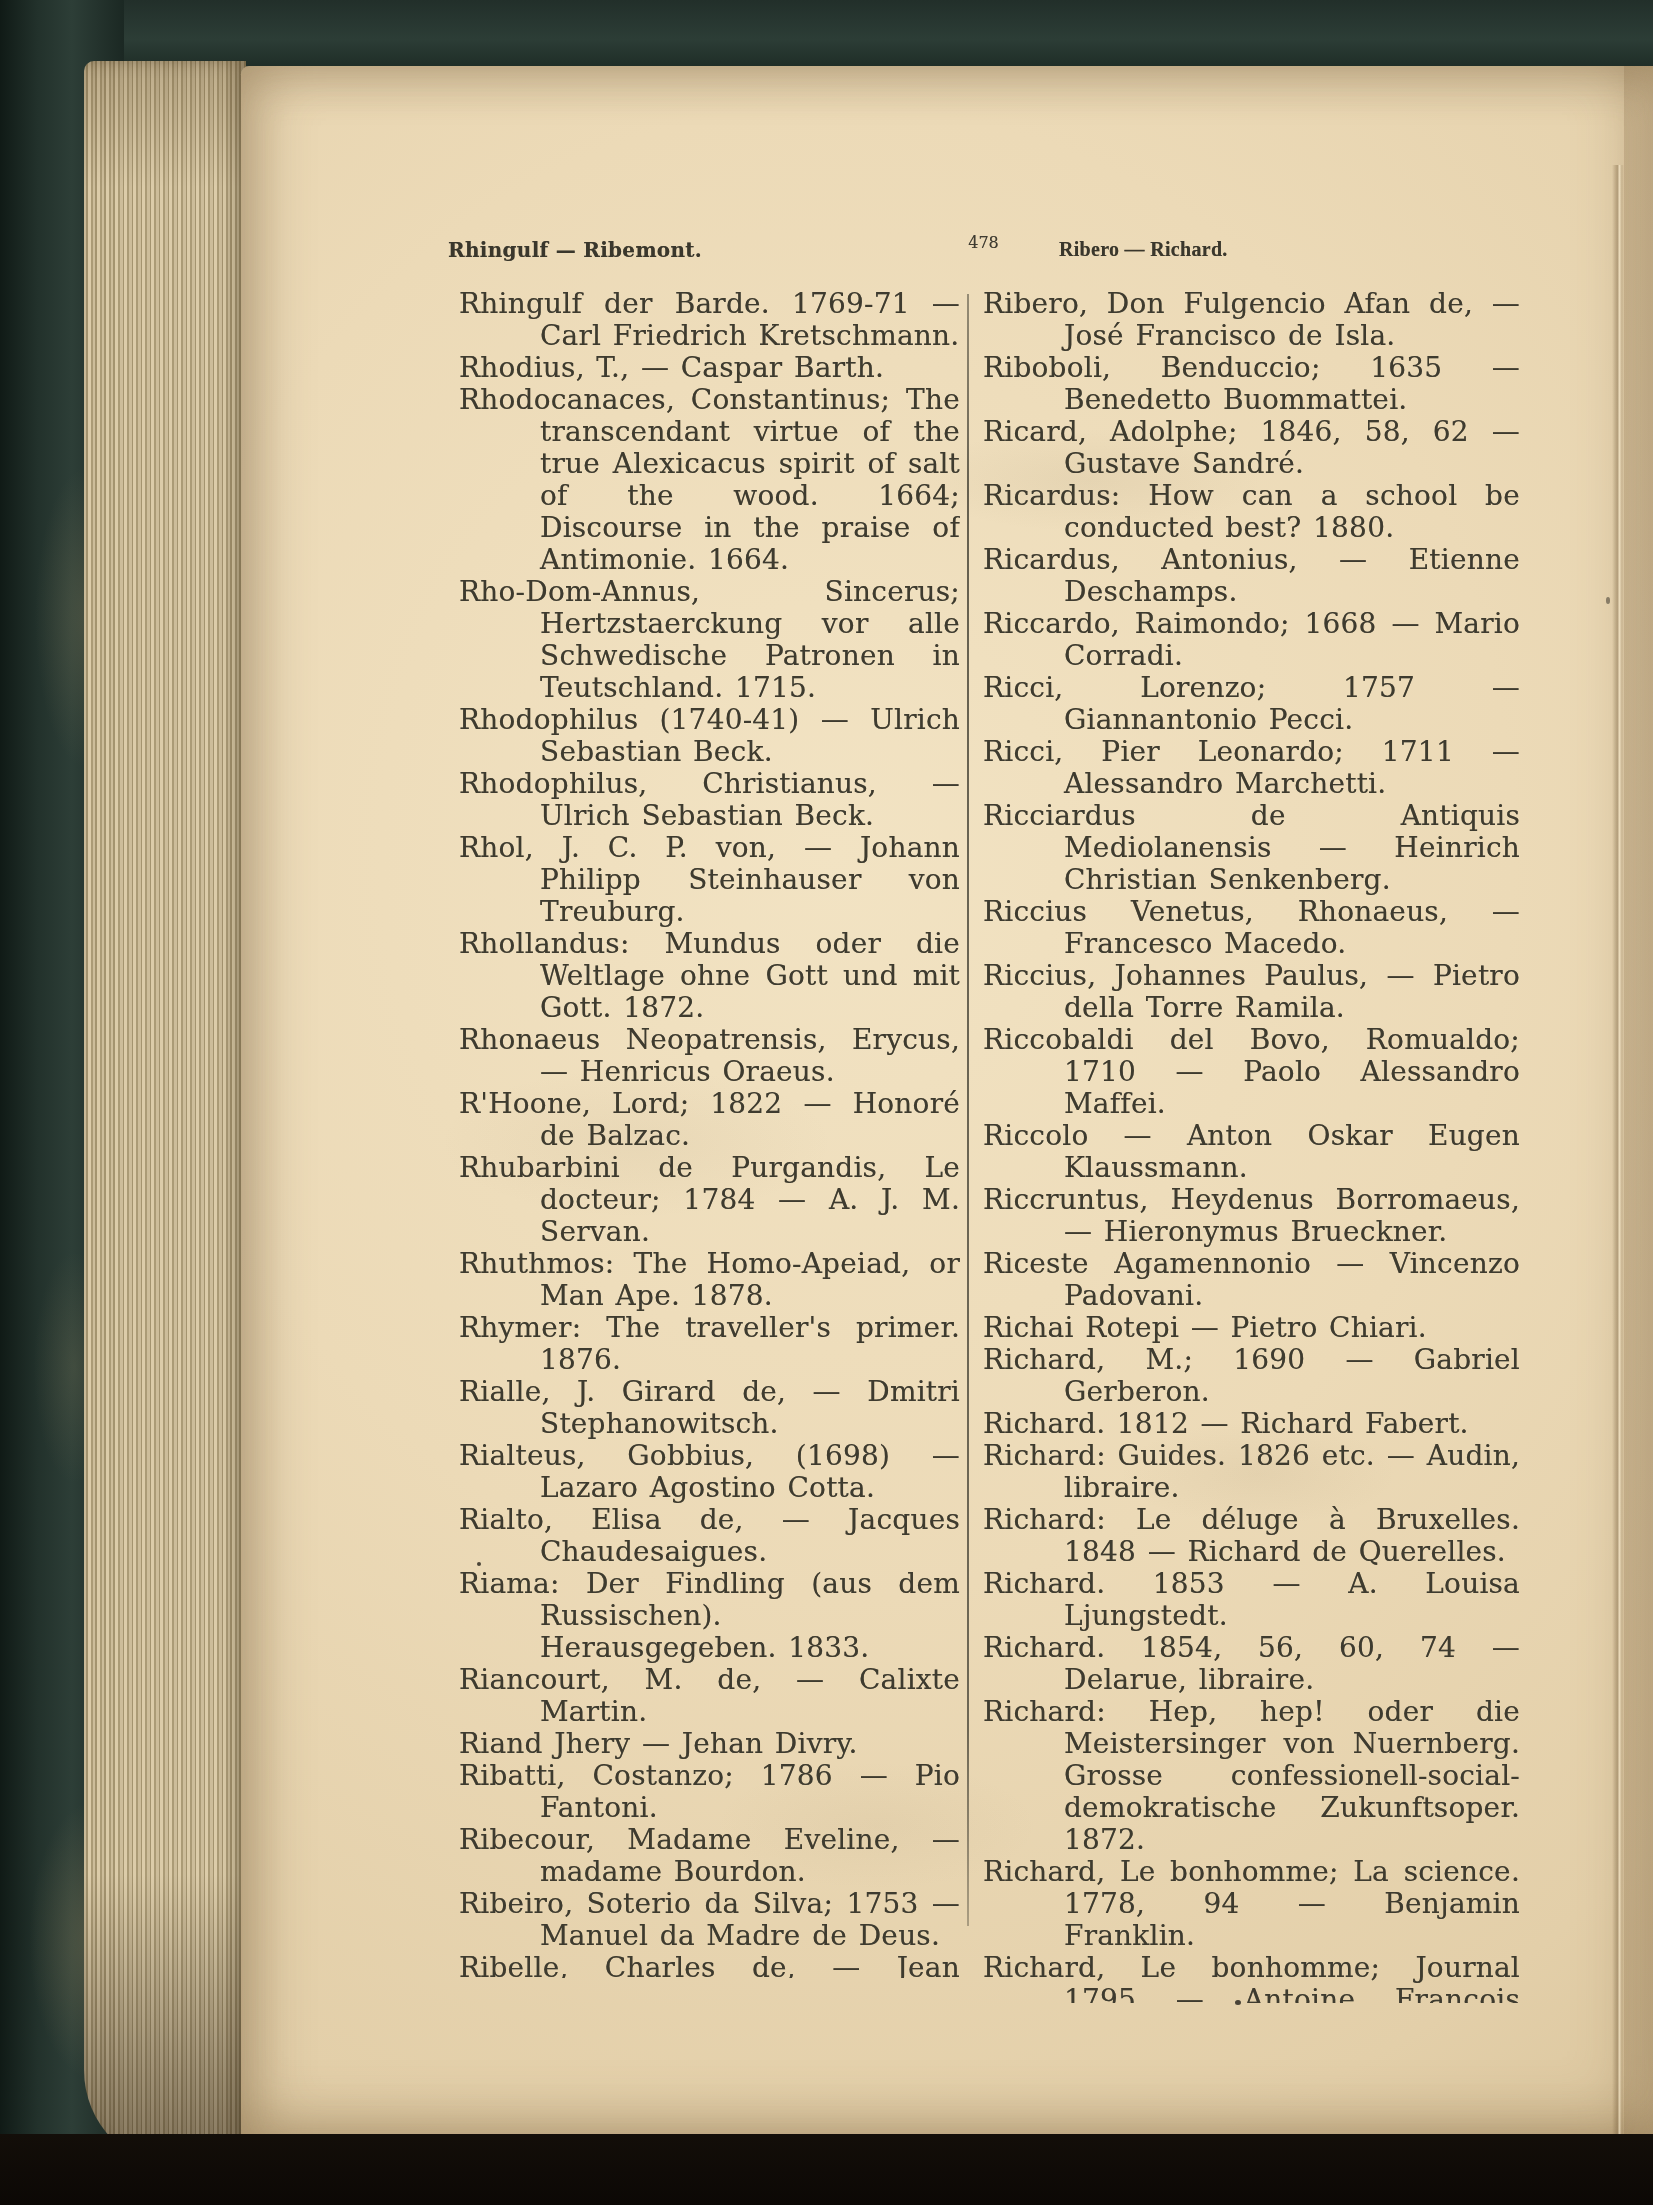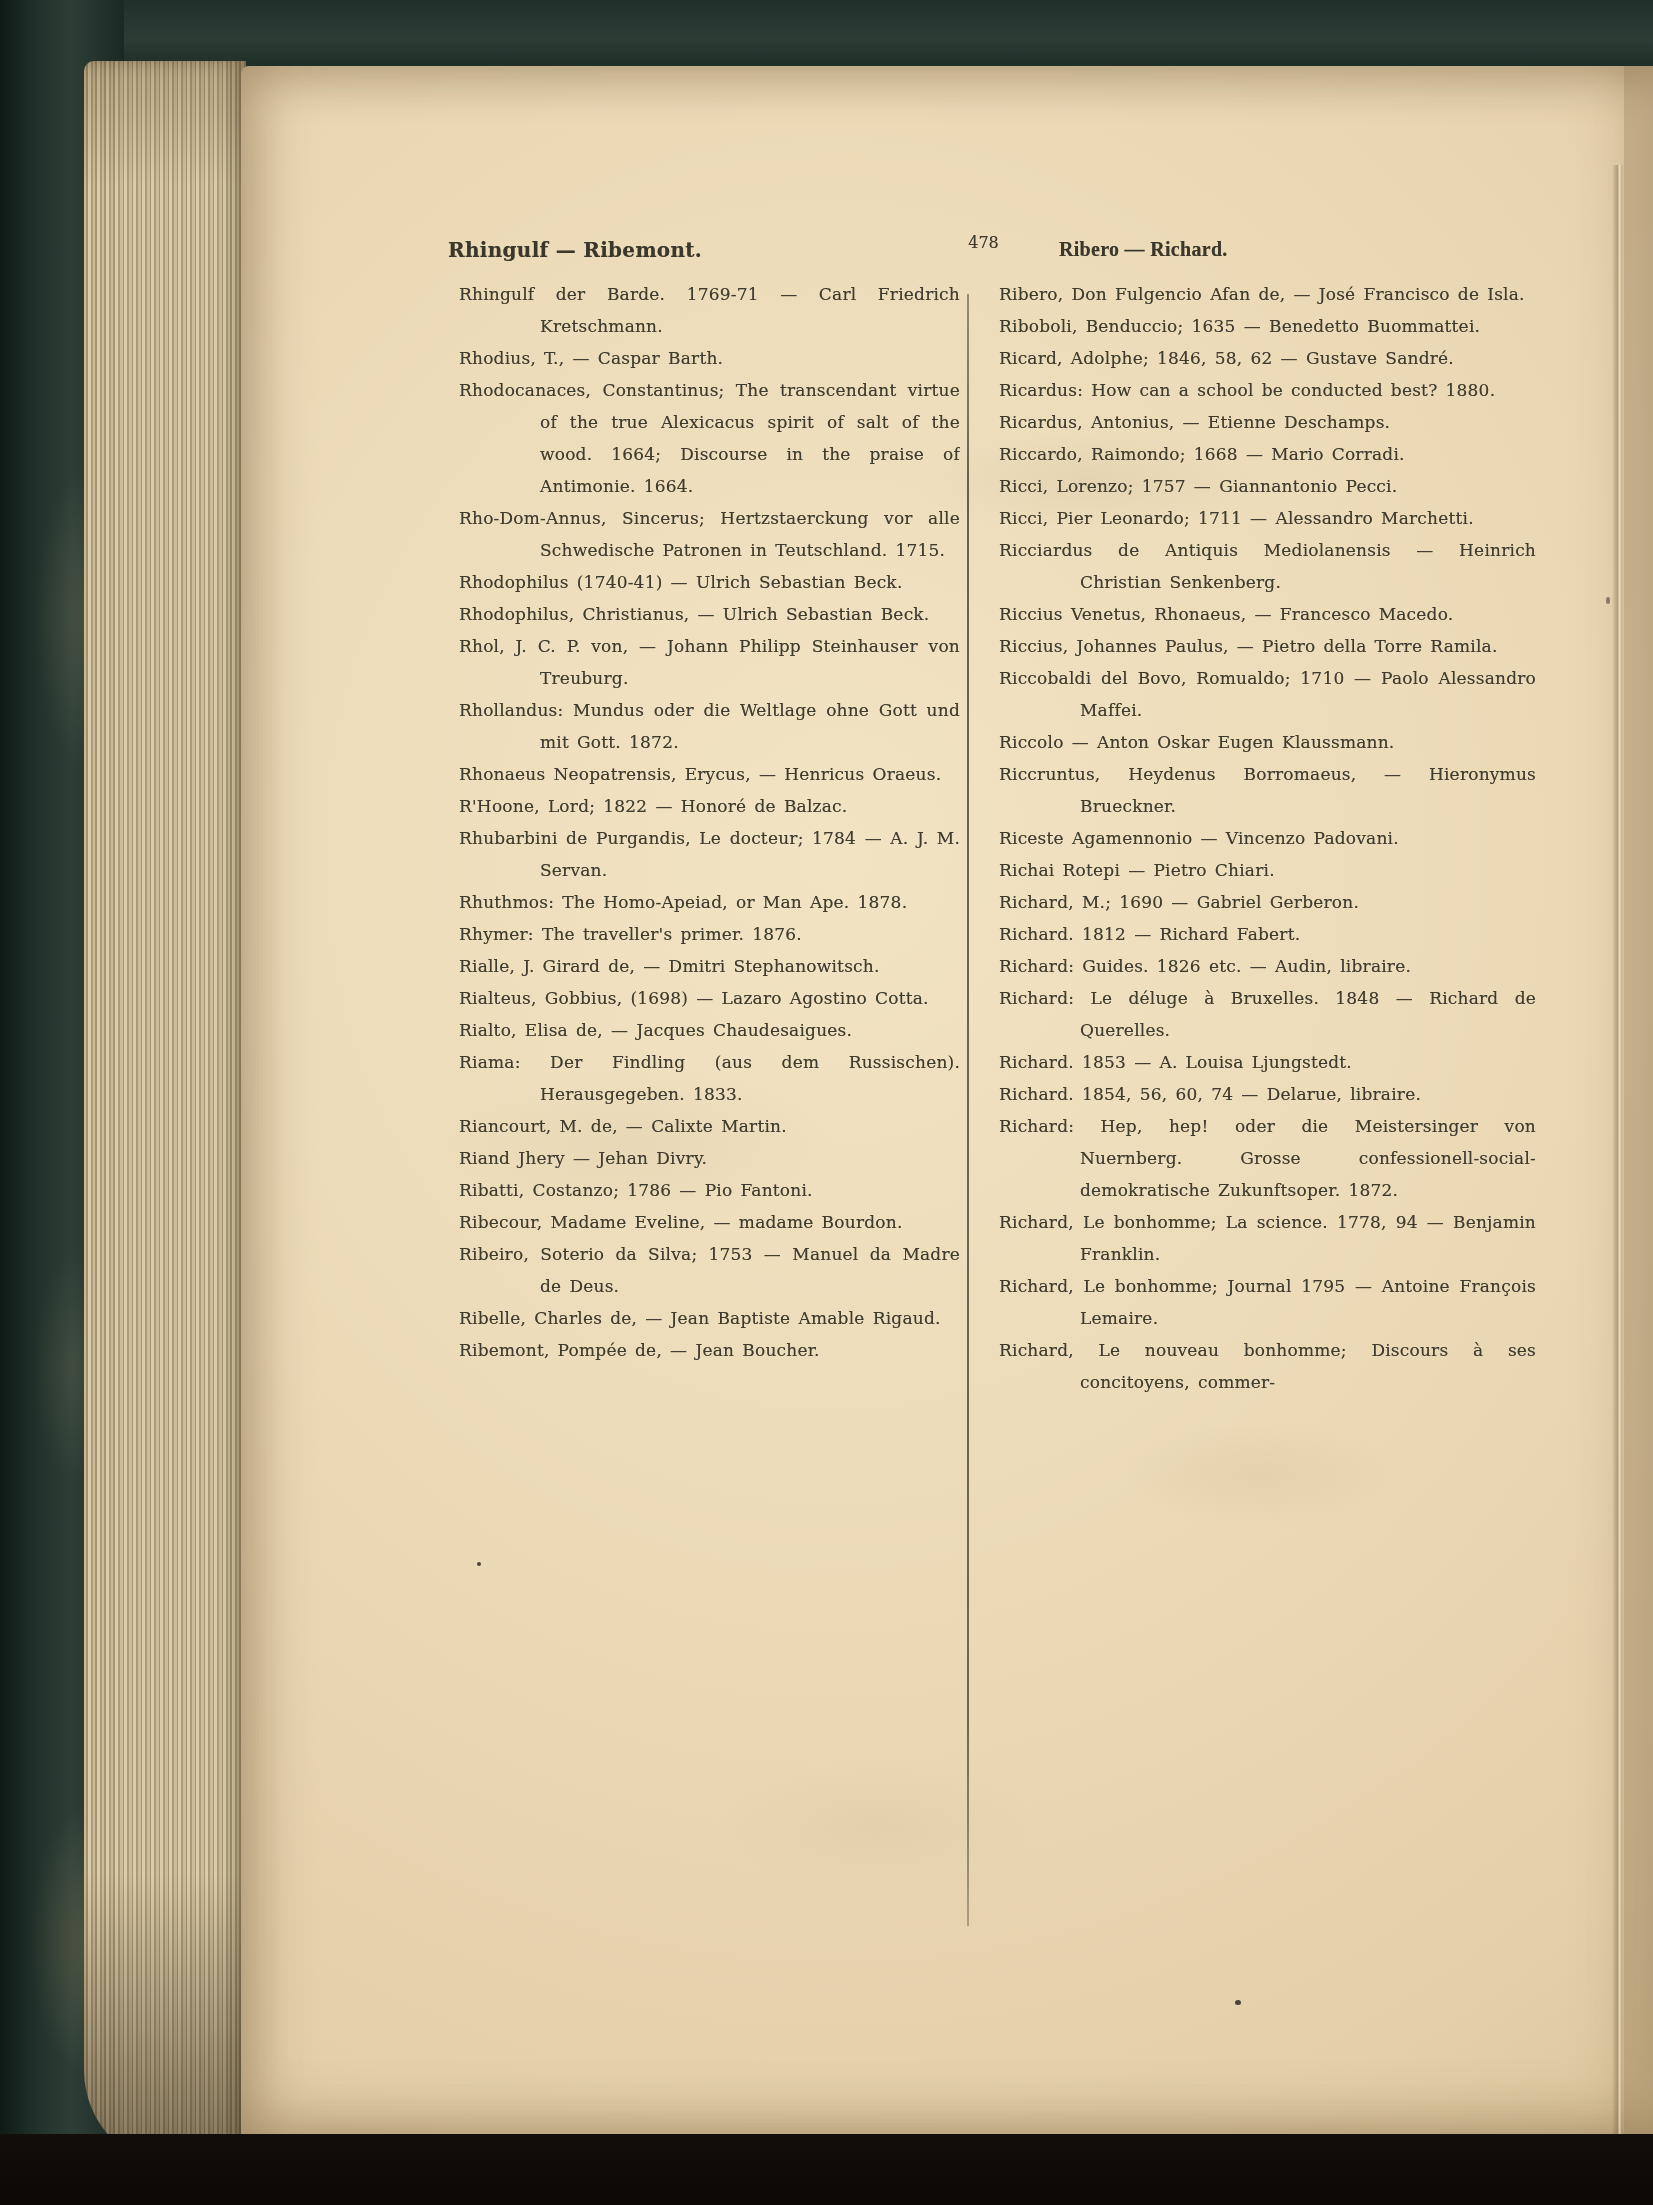--- a/index.html
+++ b/index.html
@@ -83,28 +83,28 @@
   .head-left  { left:207px; width:364px; }
   .head-right { left:818px; width:372px;font-family:Liberation Serif, serif; }
   .folio {
     position:absolute; top:167px; left:701px; width:83px;
     font-size:16px; color:#3f3c31; text-align:center;
     text-shadow:0 0 0.5px rgba(63,60,49,.5);
   }
 
   
   .col {
-    position:absolute; top:212px;
-    font-size:17px; line-height:32px;
+    position:absolute; top:222px;
+    font-size:28px; line-height:32px;
     letter-spacing:0.2px; word-spacing:2.5px;
     text-shadow:0 0 0.6px rgba(62,59,47,.5);
     overflow:hidden;
   }
   .col-left  { left:218px; width:501px; height:1690px; }
-  .col-right { left:742px; width:537px; height:1715px;margin-left:16px; }
+  .col-right { left:742px; width:537px; height:1715px; }
   .col p.entry {
     margin:0; padding-left:81px; text-indent:-81px;
     text-align:justify;
   }
   .divider {
     position:absolute; left:726px; top:228px; width:1.7px; height:1632px;
     background:linear-gradient(180deg, rgba(78,74,60,.55), rgba(78,74,60,.85) 12%, rgba(78,74,60,.8) 88%, rgba(78,74,60,.4));
   }
 
   

